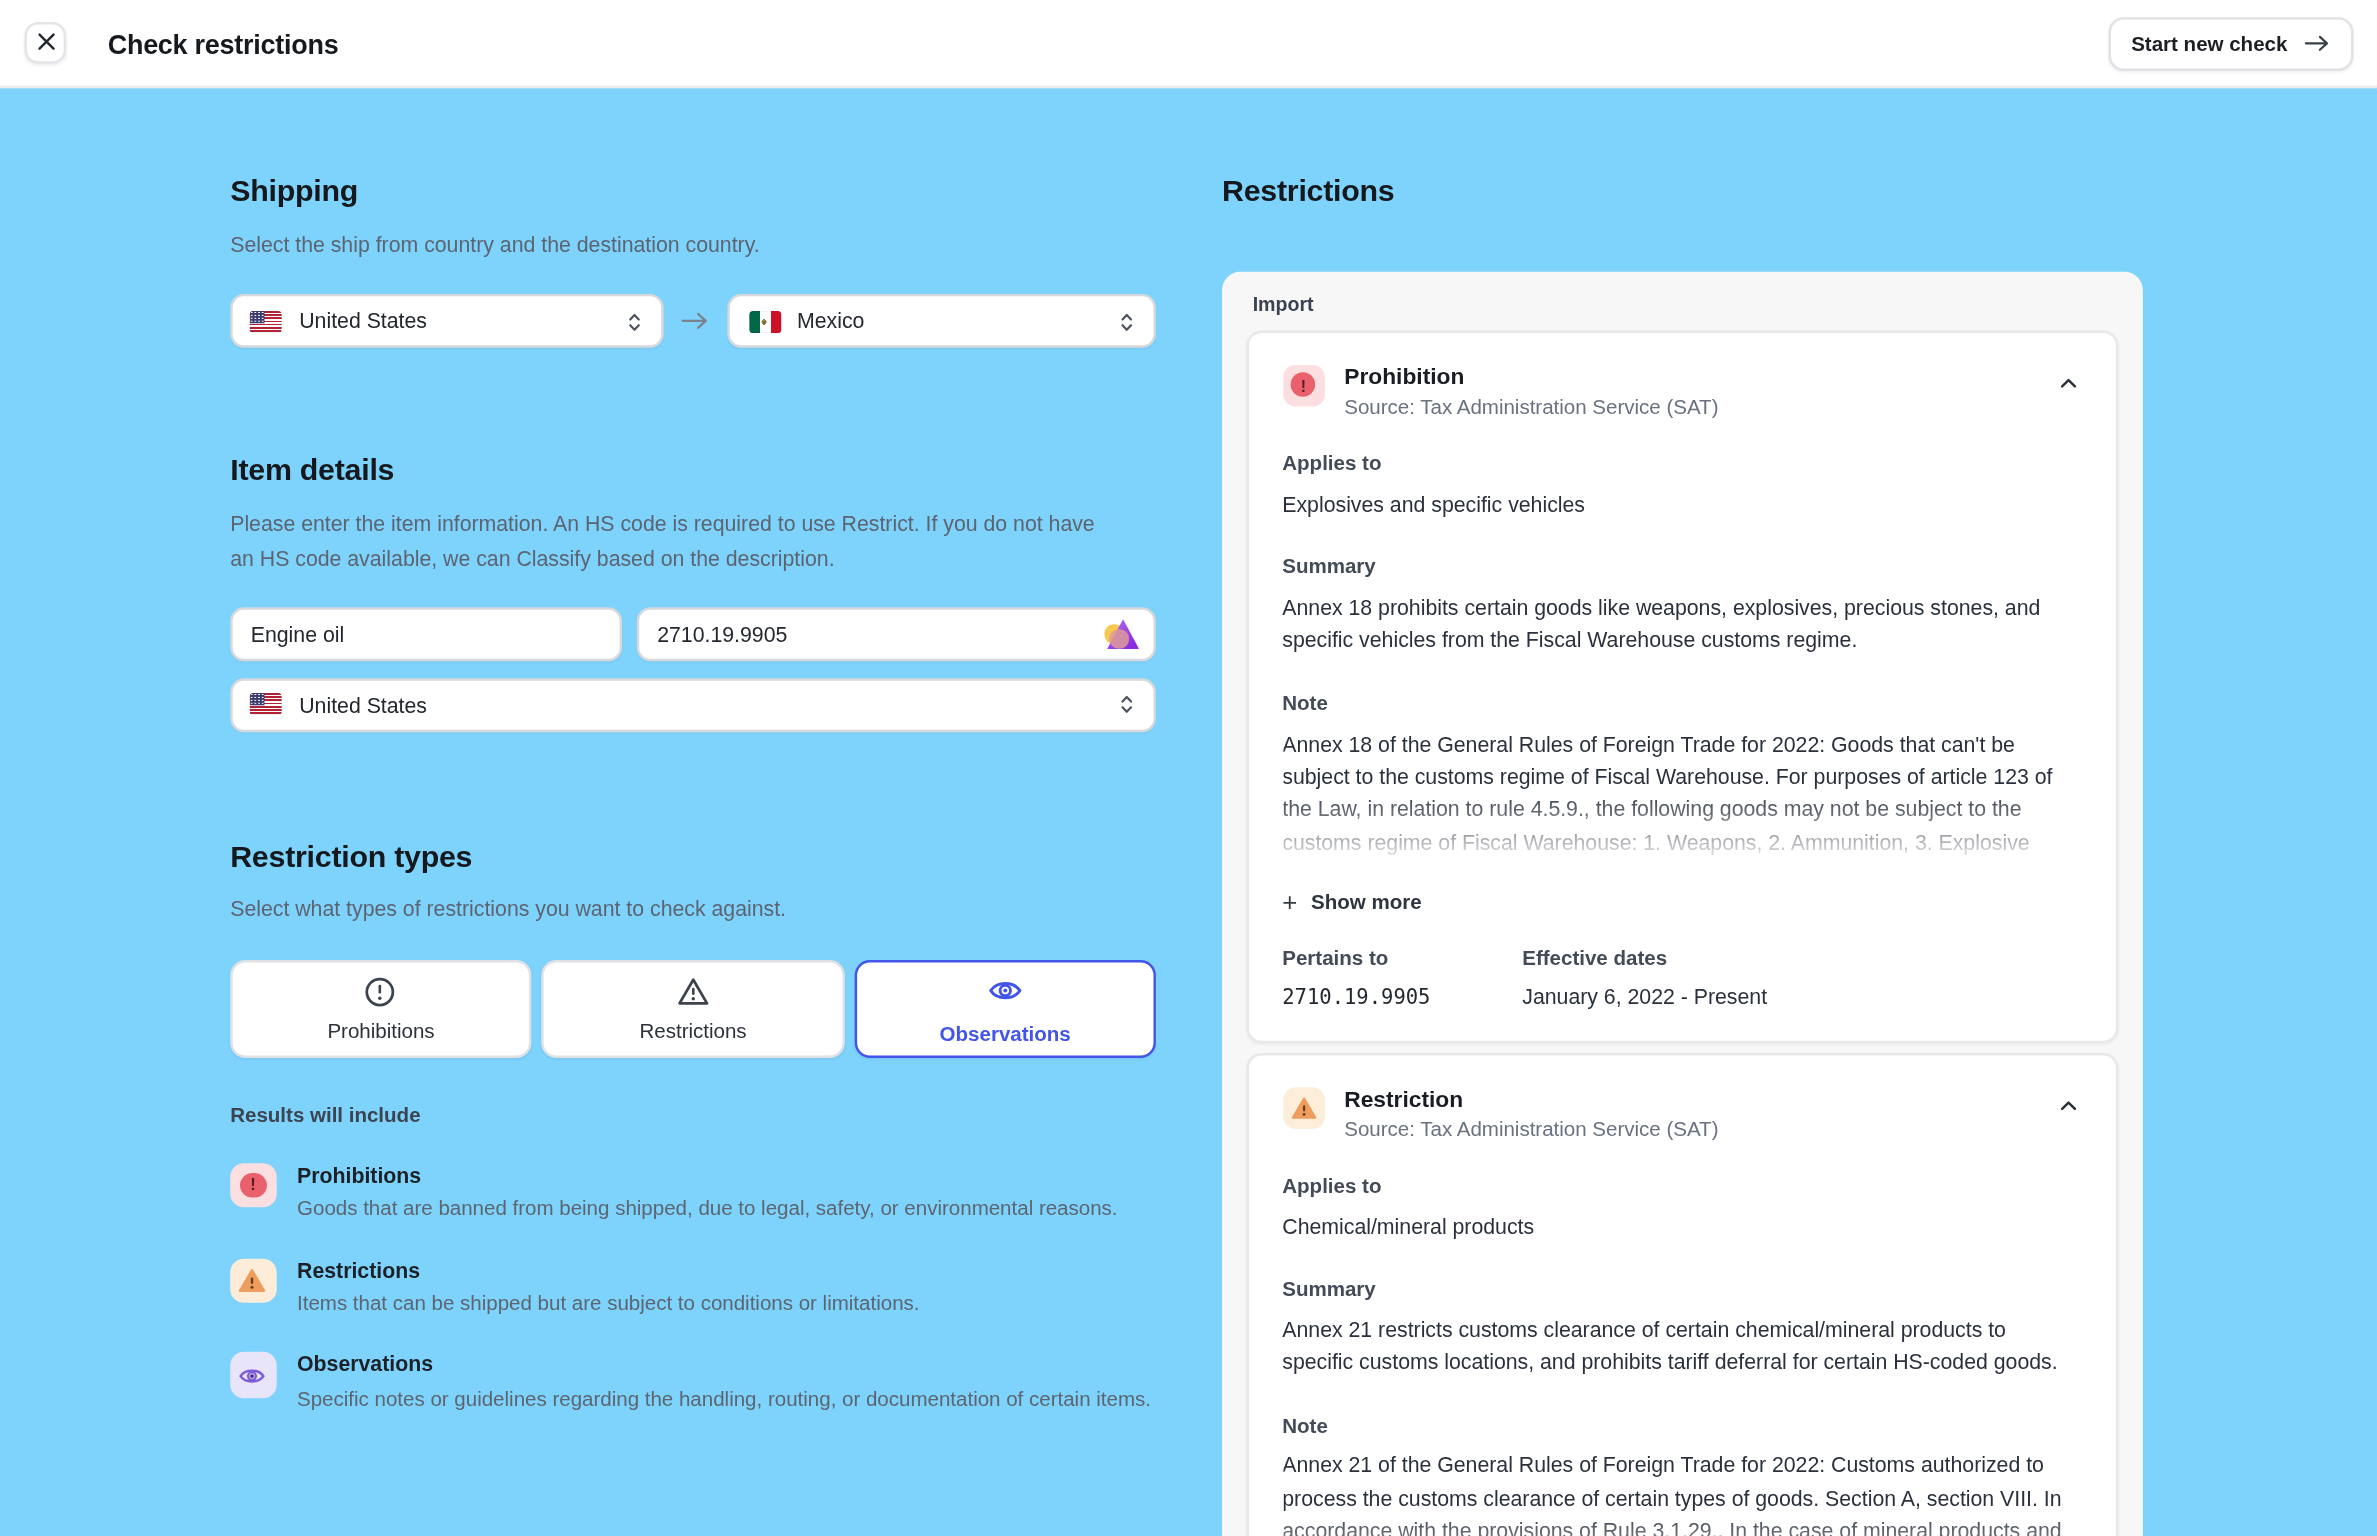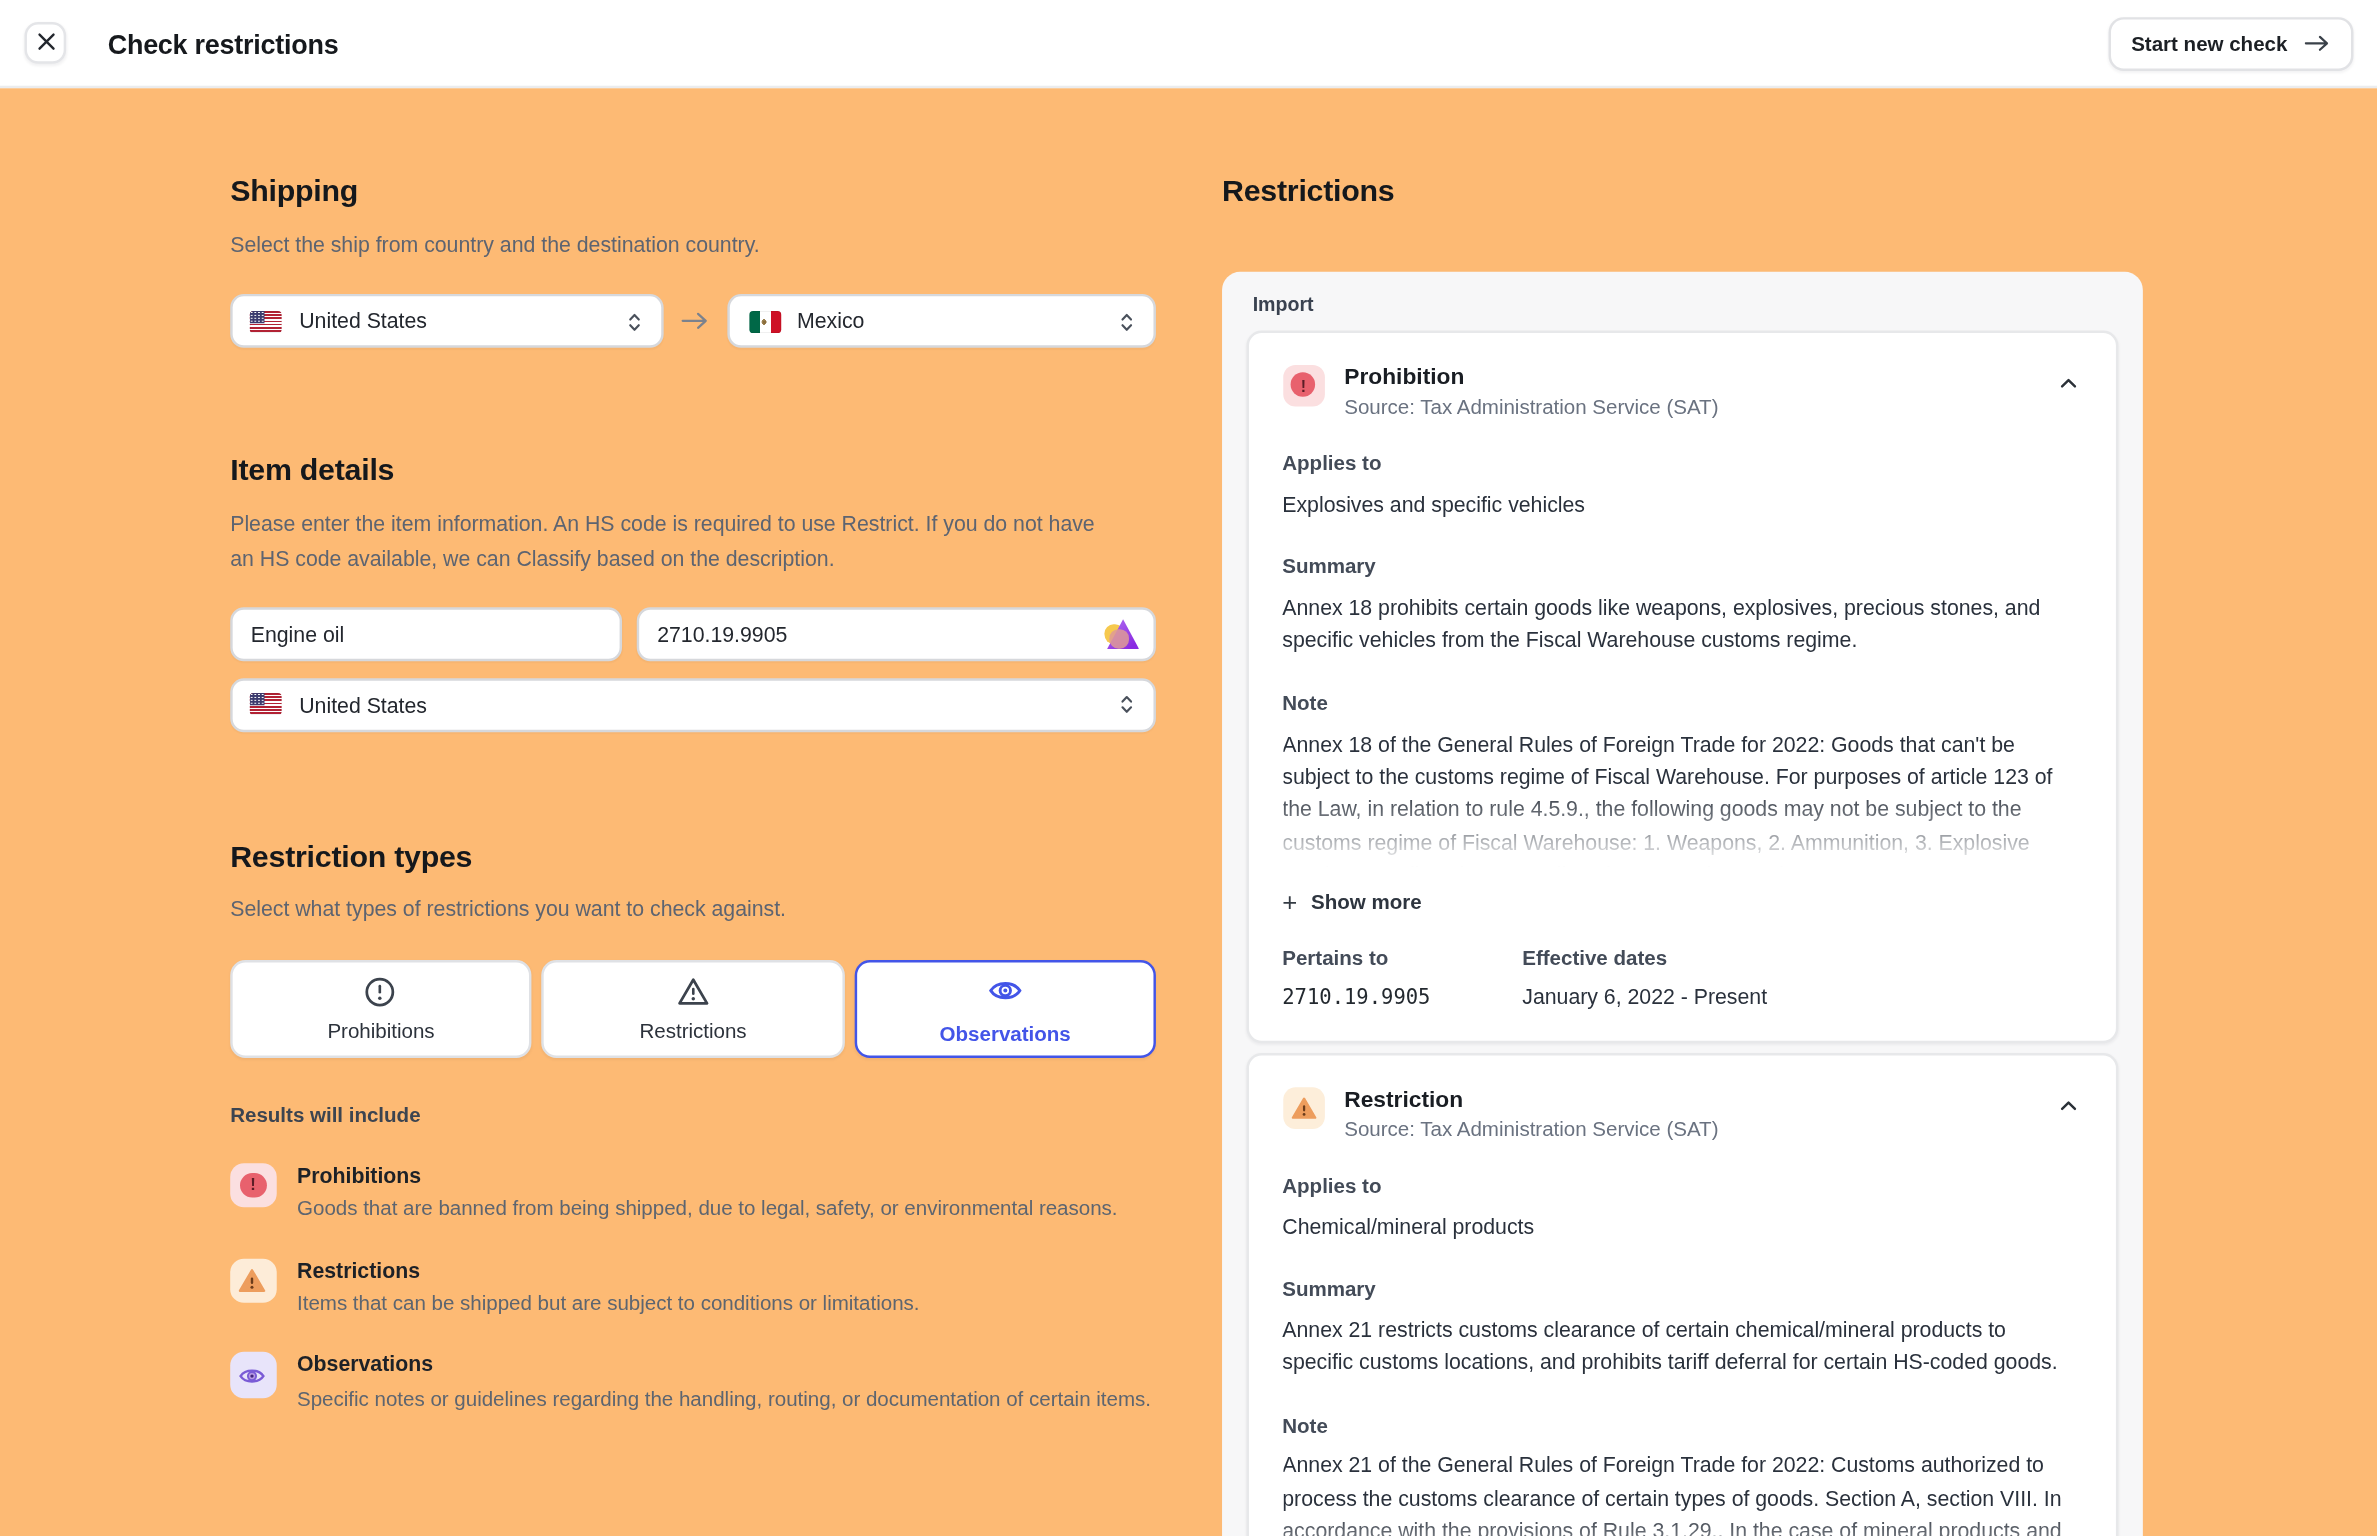--- a/index.html
+++ b/index.html
@@ -1,16 +1,16 @@
 <!DOCTYPE html>
 <html style="font-size:10px"><head>
 <meta charset="utf-8">
 <style>
   html,body{margin:0;padding:0;background:#ffffff;}
-  .viewport{width:2377px;height:1537px;overflow:hidden;position:relative;background:#fdba74;
+  .viewport{width:2377px;height:1537px;overflow:hidden;position:relative;background:#7dd3fc;
     font-family:"Liberation Sans","DejaVu Sans",sans-serif;}
   .scale{width:971px;height:627px;transform:scale(2.44898);transform-origin:0 0;position:relative;}
 
   
   .topbar{height:35px;display:flex;align-items:center;border-bottom:0.6px solid #ebecee;background:#fff;position:relative;}
   .close-btn{width:17.3px;height:17.3px;margin-left:10px;border:0.6px solid #e4e5e8;border-radius:5.6px;background:#fff;
     box-shadow:0 0.6px 1.2px rgba(16,24,40,.06);display:flex;align-items:center;justify-content:center;cursor:pointer;}
   .page-title{margin-left:16.7px;font-size:11px;font-weight:700;color:#16191d;letter-spacing:-0.1px;}
   .start-btn{position:absolute;right:10px;top:50%;transform:translateY(-50%);display:flex;align-items:center;gap:6.8px;
     border:0.6px solid #e1e2e5;border-radius:6.2px;background:#fff;box-shadow:0 0.6px 1.2px rgba(16,24,40,.05);

